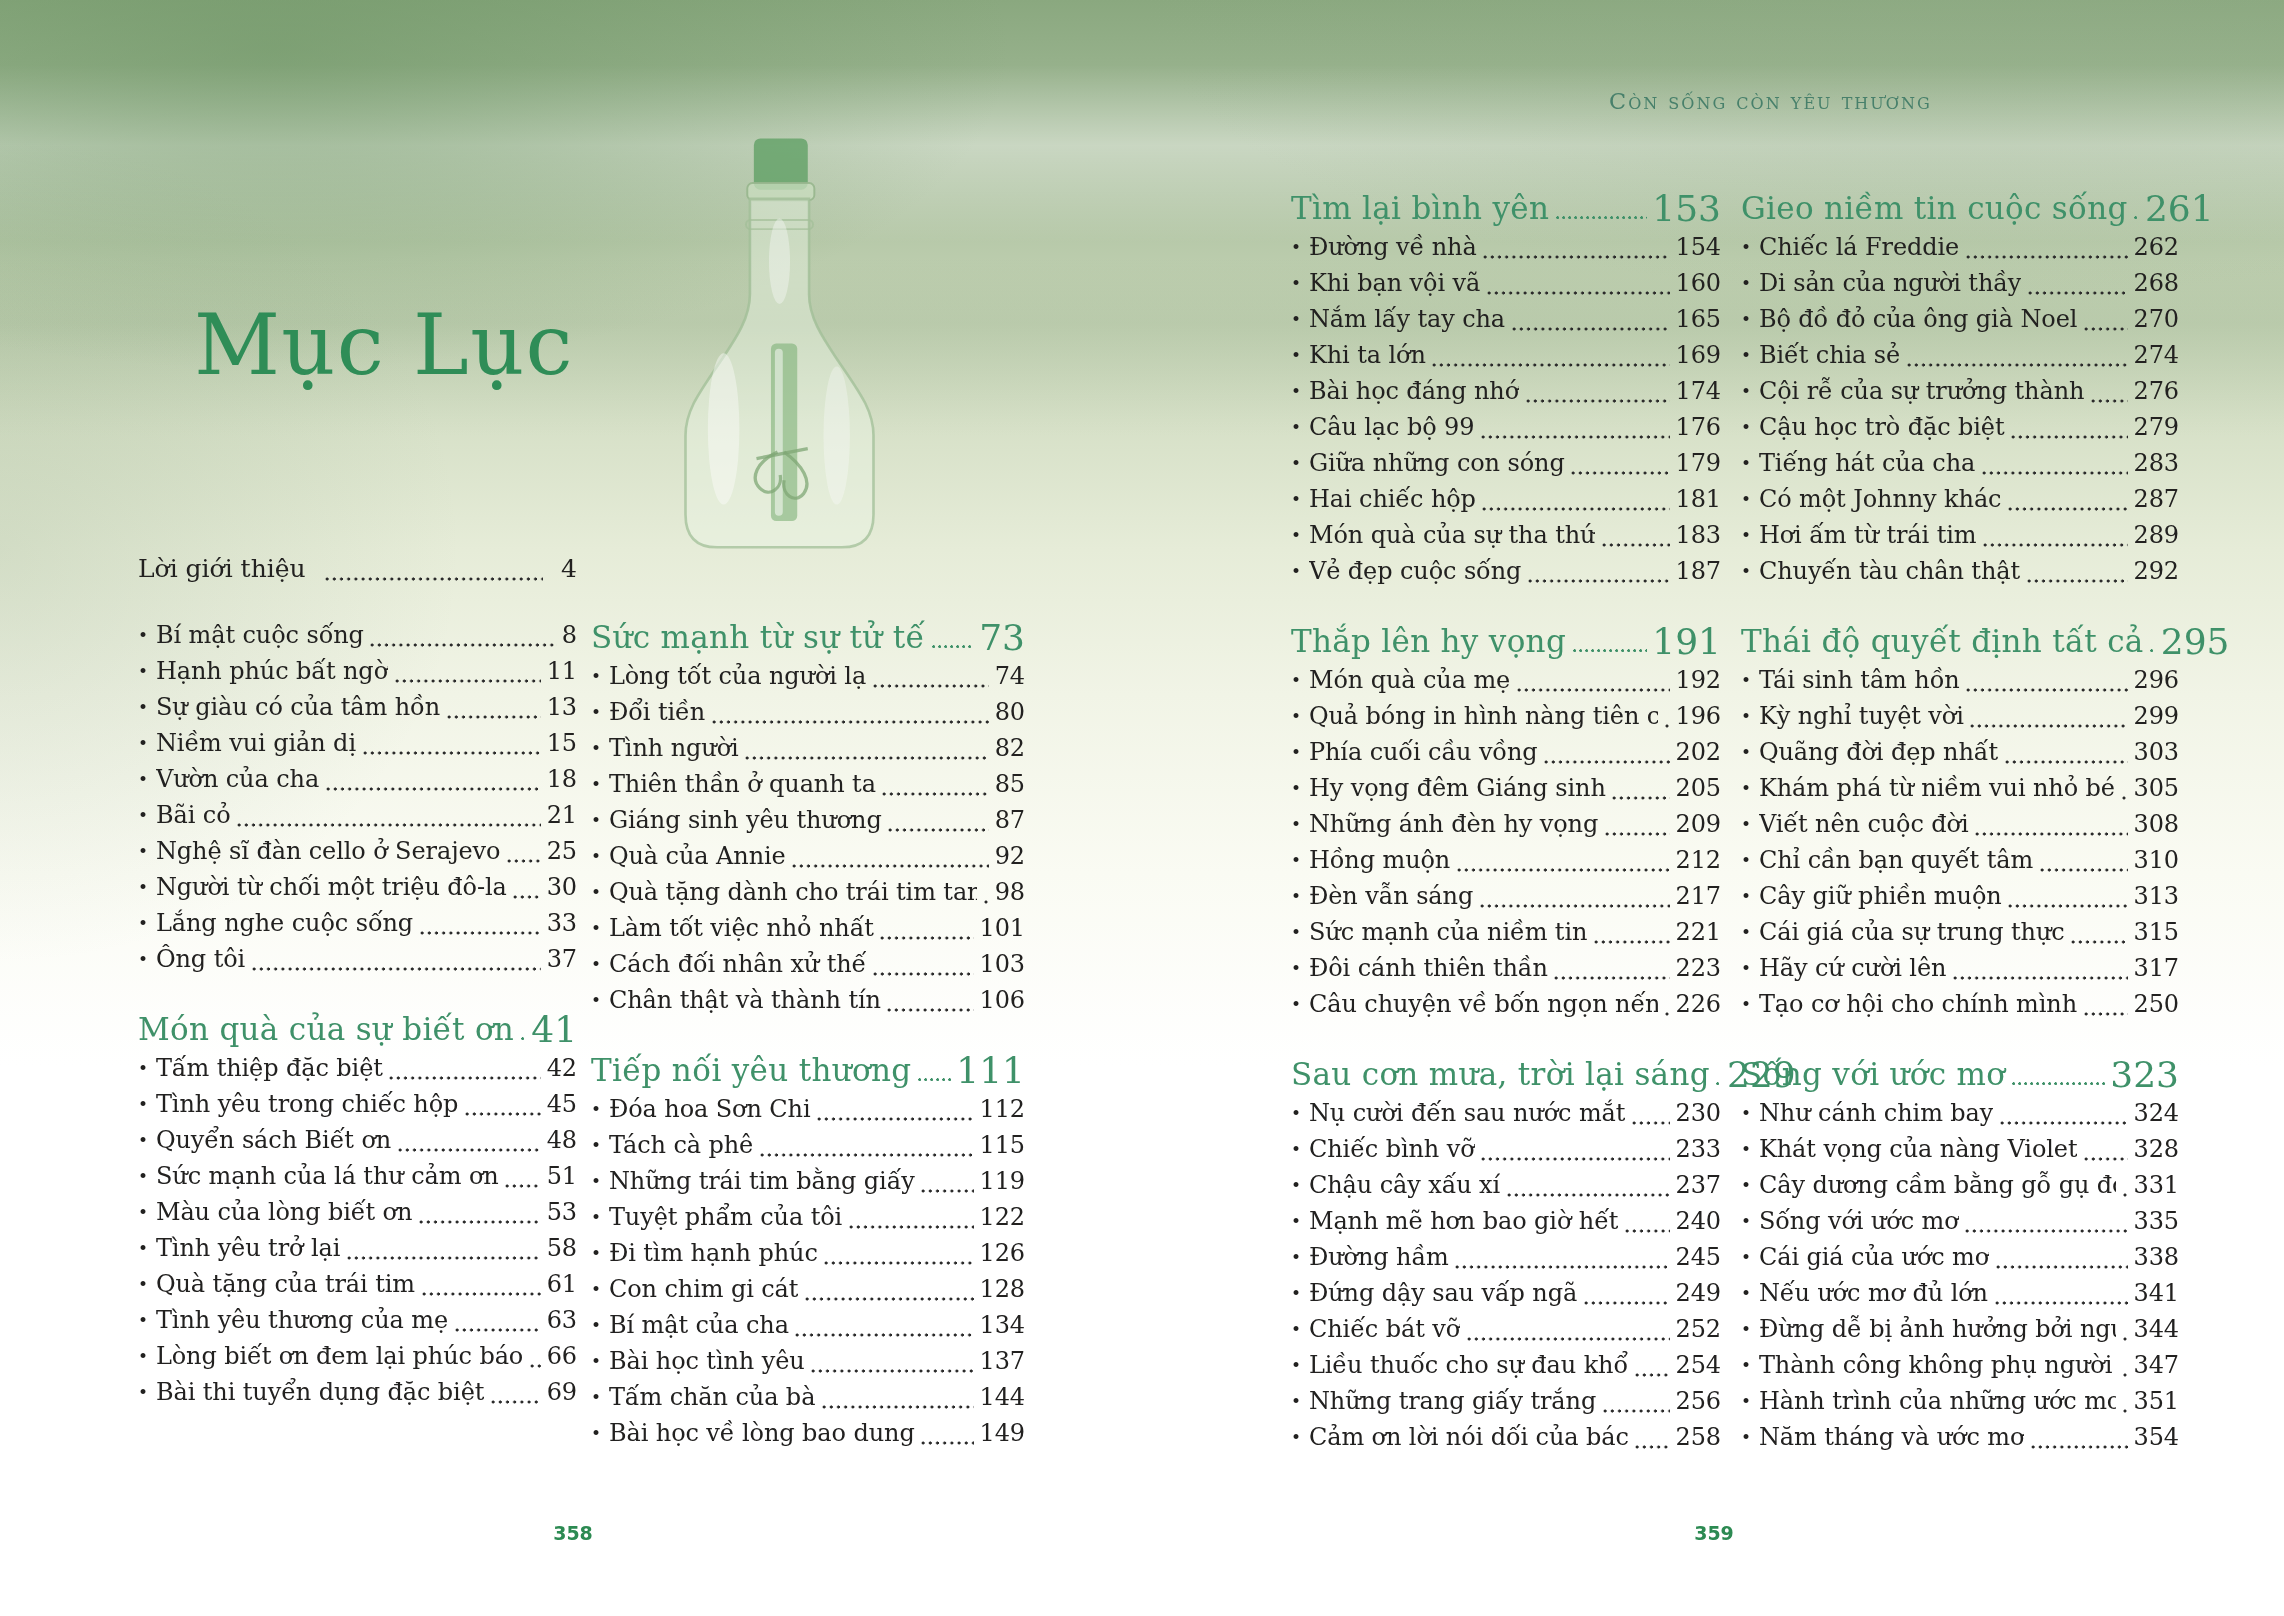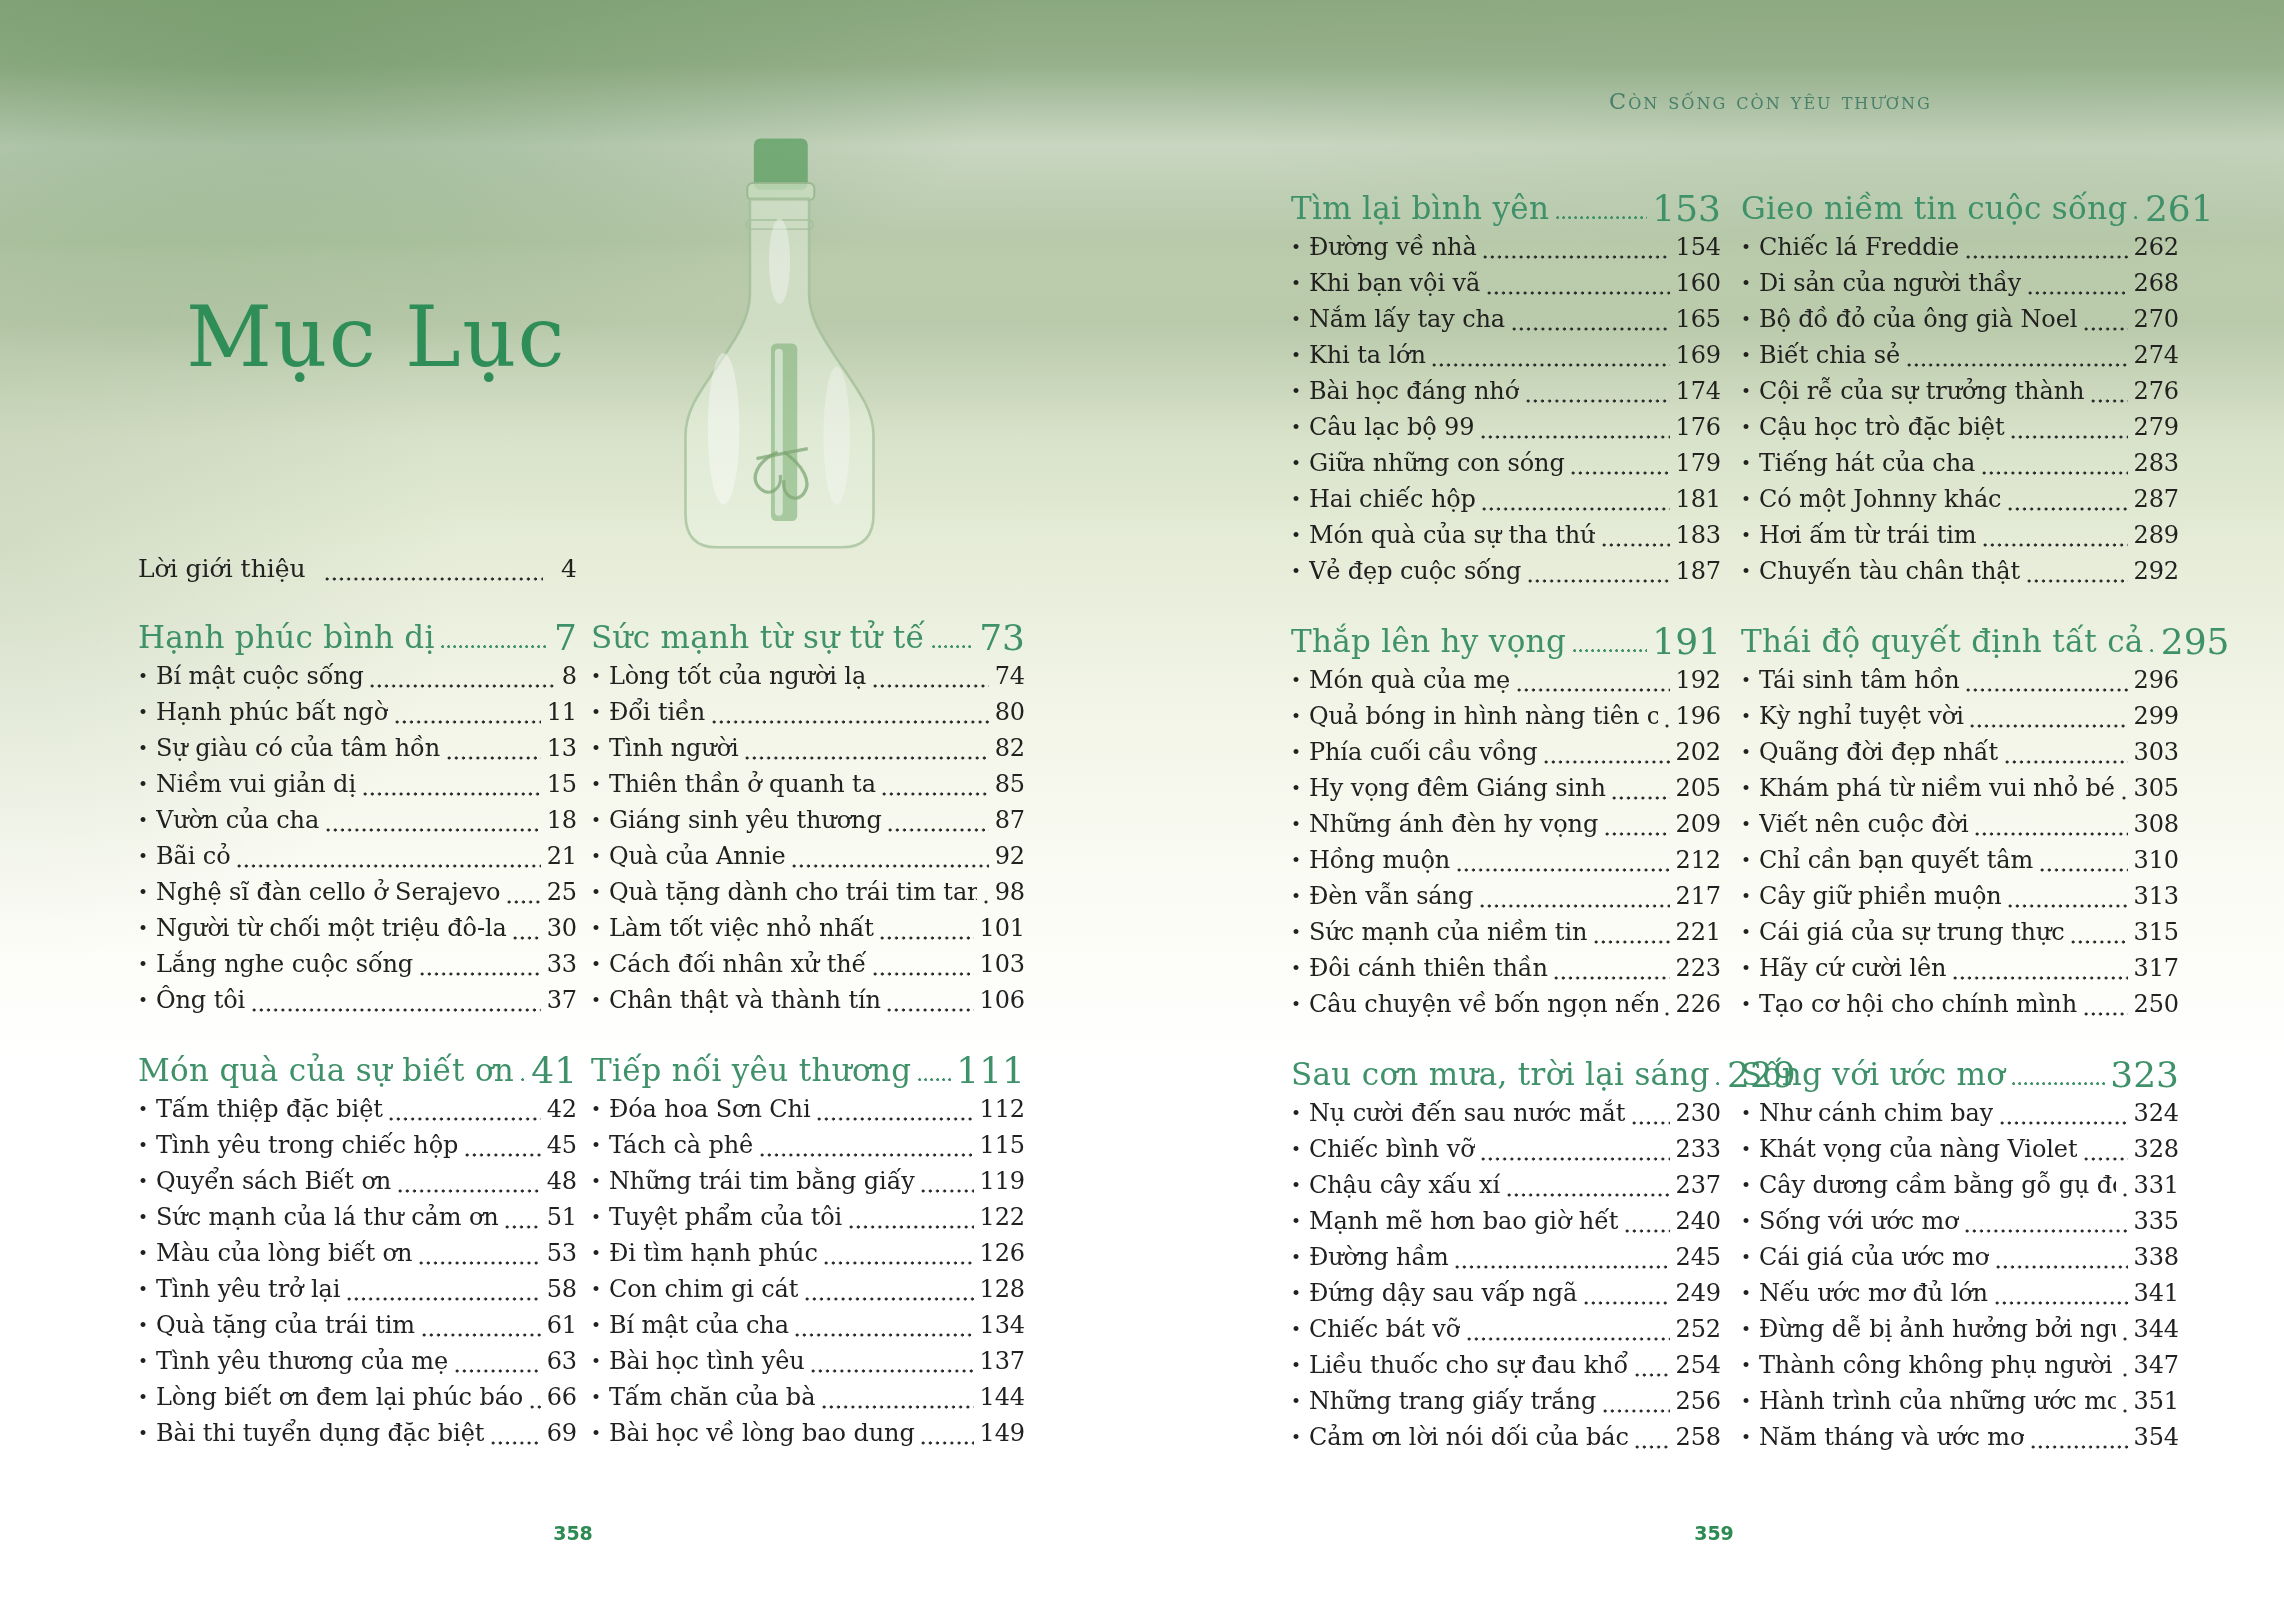--- a/index.html
+++ b/index.html
@@ -18,21 +18,21 @@
       linear-gradient(180deg, rgba(120,150,110,0) 16%, rgba(120,150,110,0.16) 20%, rgba(120,150,110,0) 27%),
       linear-gradient(180deg,#8aa87f 0%,#9cb591 6%,#afc3a2 12%,#c3d2b4 19%,#d6e0c7 26%,#e6ecd8 34%,#f1f4e6 43%,#fafbf3 54%,#ffffff 66%,#ffffff 100%);
   }
   .bottle{position:absolute;left:625px;top:120px;width:309px;height:447px;opacity:.85;}
   .running-head{
     position:absolute;left:1609px;top:88px;
     font-size:22.4px;color:var(--head-green,#48806b);
     font-variant:small-caps;letter-spacing:2px;white-space:nowrap;
   }
   .title{
-    position:absolute;left:186px;top:288px;margin:0;
+    position:absolute;left:186px;top:288px;margin:8px;
     font-size:84px;font-weight:400;color:var(--title-green,#2f8d57);
     letter-spacing:1.3px;white-space:nowrap;
   }
   .col{position:absolute;}
   #col-l1{left:138px;top:617px;width:439px;}
   #col-l2{left:591px;top:617px;width:434px;}
   #col-r1{left:1291px;top:188px;width:430px;}
   #col-r2{left:1741px;top:188px;width:438px;}
   .section{margin-bottom:32px;}
   .sec-head{
@@ -94,25 +94,20 @@
 <h1 class="title">Mục Lục</h1>
 
 <div class="intro-row">
   <span class="t">Lời giới thiệu</span>
   <span class="dots"></span>
   <span class="p">4</span>
 </div>
 
 <div class="col" id="col-l1">
     <div class="section">
-      <div class="sec-head">
-        <span class="sec-title">Hạnh phúc bình dị</span>
-        <span class="dots"></span>
-        <span class="sec-page">7</span>
-      </div>
       <div class="entry">
         <span class="bullet">•</span>
         <span class="t">Bí mật cuộc sống</span>
         <span class="dots"></span>
         <span class="p">8</span>
       </div>
       <div class="entry">
         <span class="bullet">•</span>
         <span class="t">Hạnh phúc bất ngờ</span>
         <span class="dots"></span>

